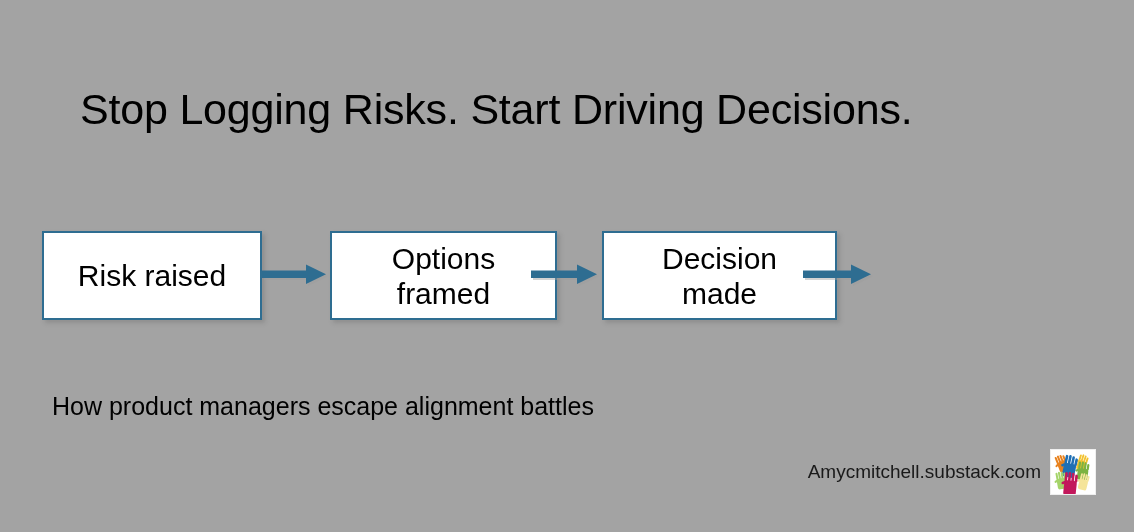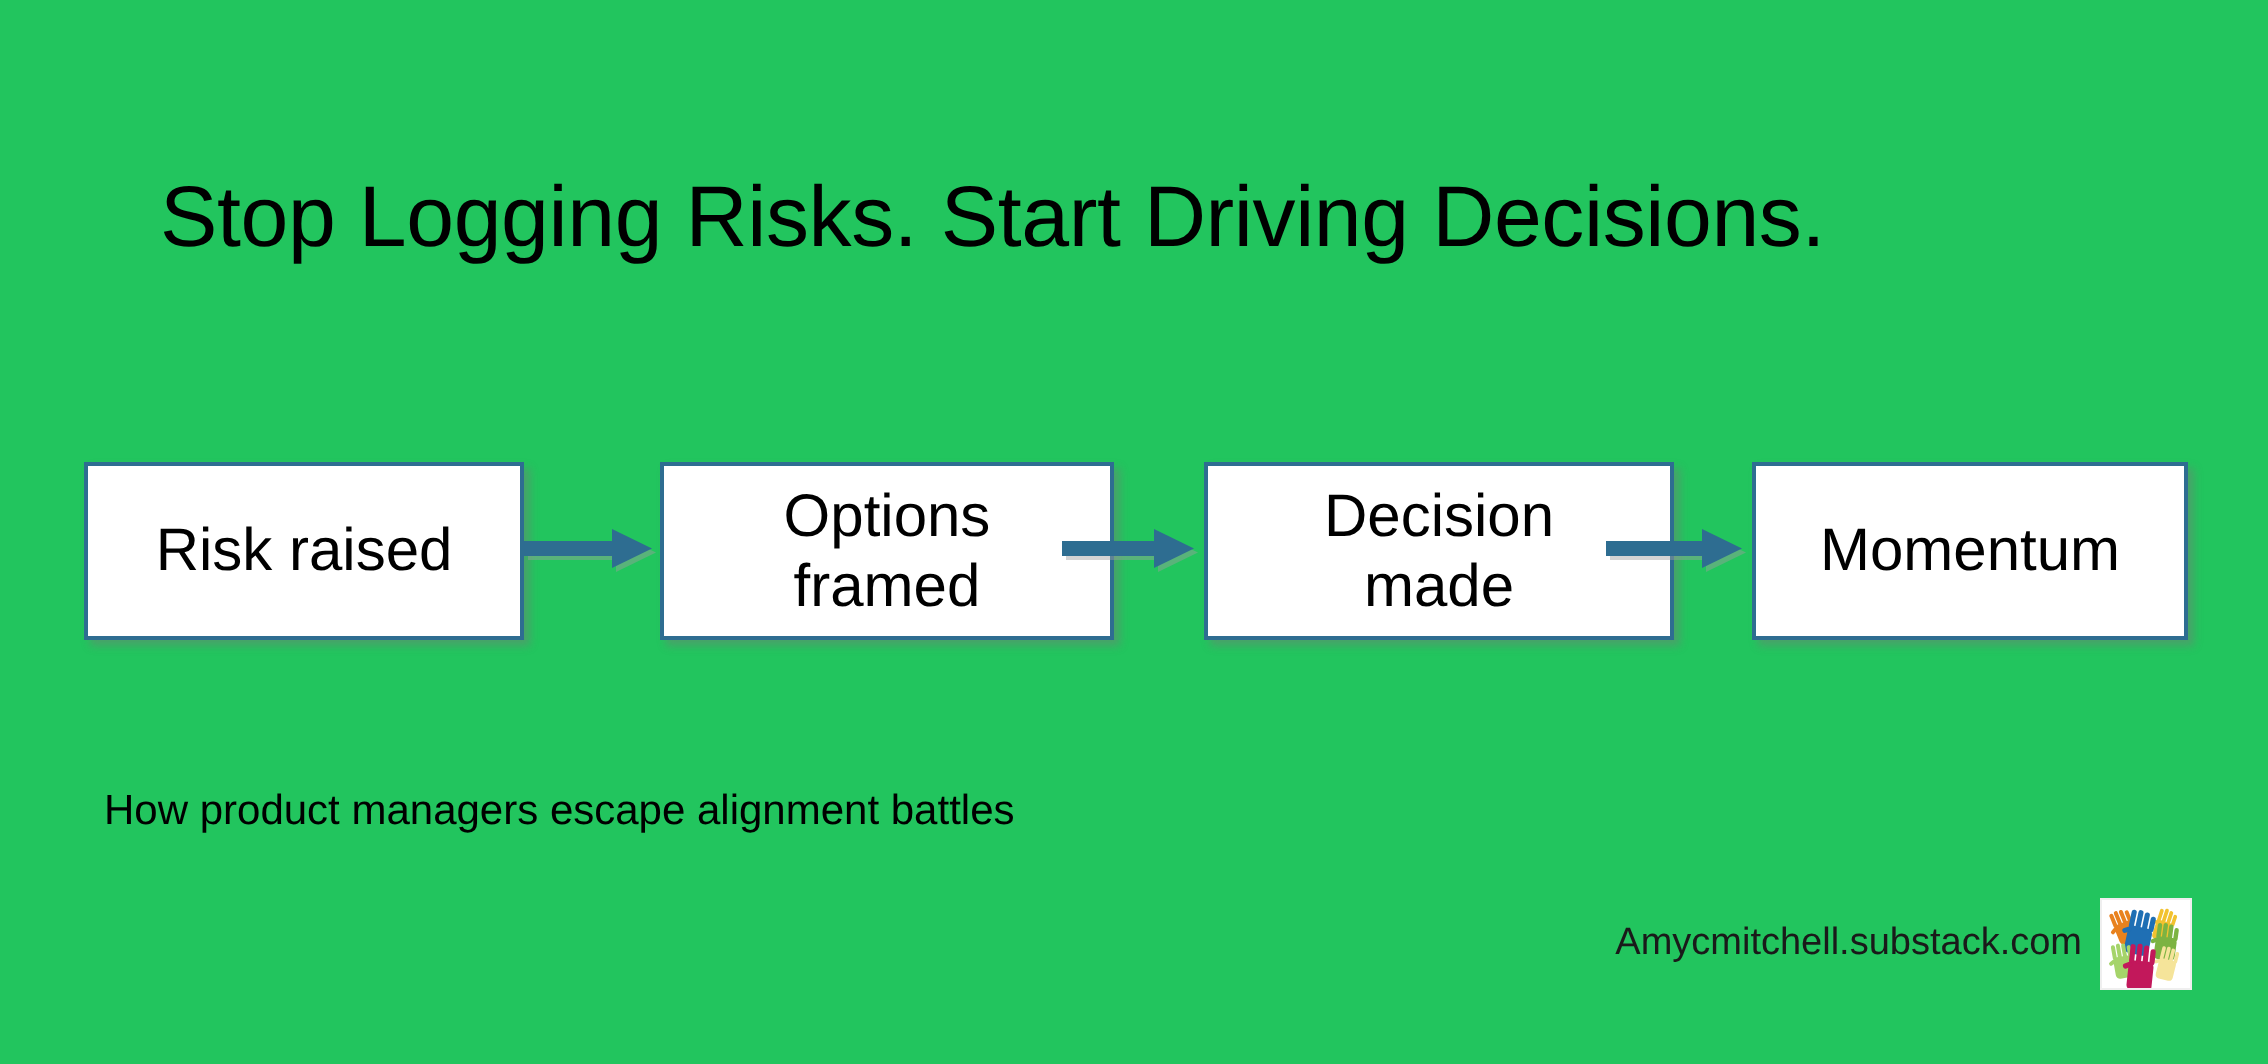--- a/index.html
+++ b/index.html
@@ -10,21 +10,21 @@
   }
   body {
     font-family: "Liberation Sans", sans-serif;
     color: #000000;
     -webkit-font-smoothing: antialiased;
   }
   #slide {
     position: relative;
     width: 1134px;
     height: 532px;
-    background: #22c55e;
+    background: #a3a3a3;
     overflow: hidden;
   }
 
   
   #title {
     position: absolute;
     left: 80px;
     top: 82px;
     width: 990px;
     font-size: 43px;
@@ -78,21 +78,21 @@
   }
   #arrow-0 { left: 262px; width: 68px; }
   #arrow-1 { left: 531px; width: 71px; }
   #arrow-2 { left: 803px; width: 73px; }
 
   
   #subtitle {
     position: absolute;
     left: 52px;
     top: 392px;
-    font-size: 21px;
+    font-size: 25px;
     line-height: 28px;
     font-weight: 400;
     color: #000000;
     white-space: nowrap;
   }
 
   
   #footer {
     position: absolute;
     right: 38px;
@@ -167,23 +167,20 @@
       <svg width="73" height="30" viewBox="0 0 73 30" xmlns="http://www.w3.org/2000/svg">
         <g transform="translate(2,2)">
           <rect x="0" y="9.5" width="50" height="7.5" fill="#9e9e9e" opacity="0.45"></rect>
           <polygon points="48,3.5 68,13.2 48,23" fill="#9e9e9e" opacity="0.45"></polygon>
         </g>
         <rect x="0" y="9.5" width="50" height="7.5" fill="#2e6d91"></rect>
         <polygon points="48,3.5 68,13.2 48,23" fill="#2e6d91"></polygon>
       </svg>
     </div>
 
-    <div class="flow-box" id="box-3">
-      <span class="flow-label">Momentum</span>
-    </div>
 
   </div>
 
   <div id="subtitle">How product managers escape alignment battles</div>
 
   <div id="footer">
     <span id="footer-url">Amycmitchell.substack.com</span>
     <svg id="footer-logo" viewBox="0 0 100 100" xmlns="http://www.w3.org/2000/svg">
       <rect x="0" y="0" width="100" height="100" fill="#ffffff"></rect>
 

